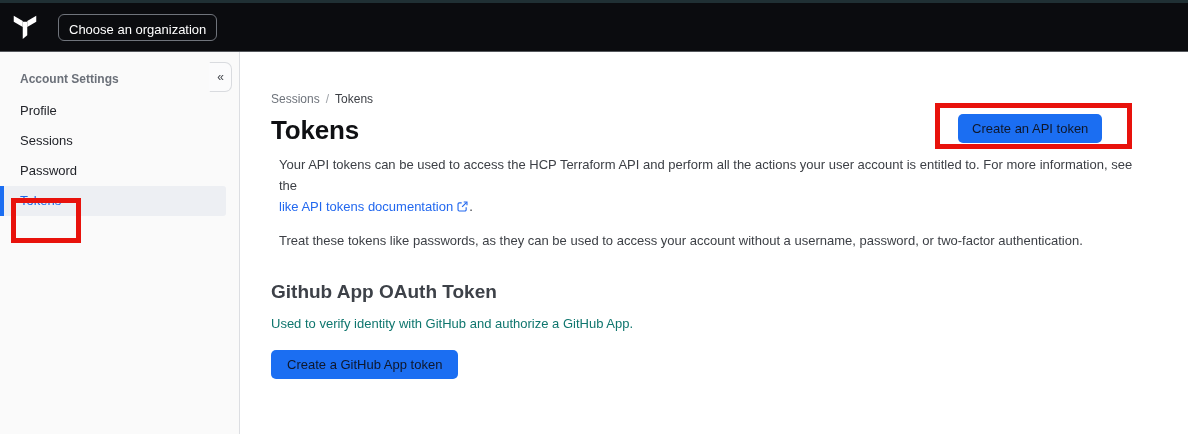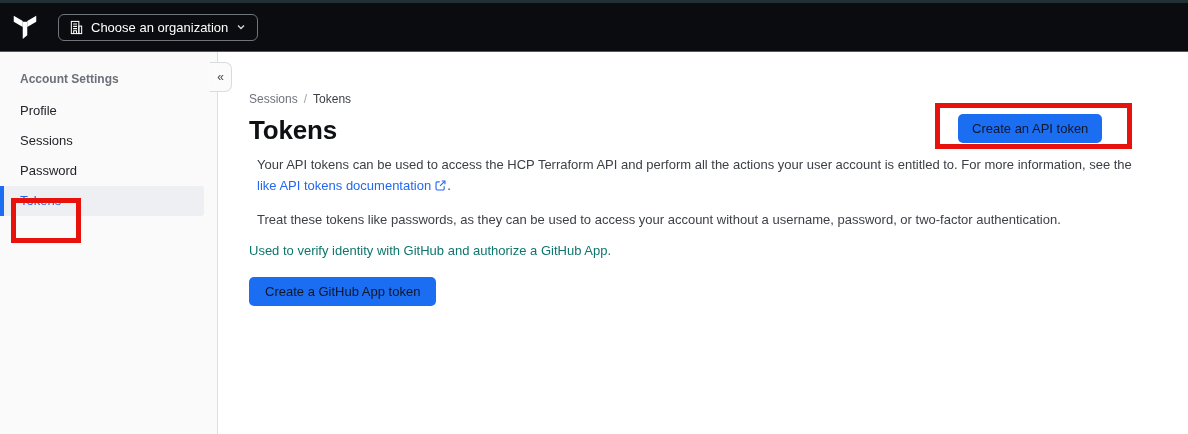--- a/index.html
+++ b/index.html
@@ -26,27 +26,28 @@
     margin-left: 21px;
     background: transparent;
     border: 1px solid #70747b;
     border-radius: 6px;
     color: #fff; font-size: 13px;
     font-family: inherit;
     height: 27px;
     padding: 0 10px;
     display: inline-flex; align-items: center; gap: 7px;
     cursor: pointer;
+    flex-direction: column;
   }
 
   
   .content { display: flex; height: 382px; position: relative; }
 
   .sidebar {
-    width: 218px; flex-shrink: 0;
+    width: 240px; flex-shrink: 0;
     background: #fafafa;
     border-right: 1px solid #dcdee2;
     position: relative;
   }
   .side-label {
     margin: 20px 20px 10px;
     font-size: 12px; font-weight: 600; color: #6b7079;
   }
   .side-item {
     padding: 7px 20px 8px;
@@ -166,20 +167,21 @@
       <span>Your API tokens can be used to access the HCP Terraform API and perform all the actions your user account is entitled to. For more information, see the</span><br>
       <a class="doc-link">like API tokens documentation</a><svg class="ext-icon" width="13" height="13" viewBox="0 0 16 16" fill="none" stroke="#2268ef" stroke-width="1.4">
           <path d="M7 3.5H4A1.5 1.5 0 0 0 2.5 5v7A1.5 1.5 0 0 0 4 13.5h7a1.5 1.5 0 0 0 1.5-1.5V9"></path>
           <path d="M9.5 2.5h4v4"></path>
           <path d="M13 3L7.5 8.5"></path>
         </svg><span>.</span>
     </p>
 
     <p class="body-text warning">Treat these tokens like passwords, as they can be used to access your account without a username, password, or two-factor authentication.</p>
 
+    <h2 class="section-title">Github App OAuth Token</h2>
     <p class="muted">Used to verify identity with GitHub and authorize a GitHub App.</p>
     <button class="btn btn-github">Create a GitHub App token</button>
 
   </main>
 </div>
 
 <button class="btn btn-api">Create an API token</button>
 
 <div class="red-box red-box-api"></div>
 <div class="red-box red-box-tokens"></div>

